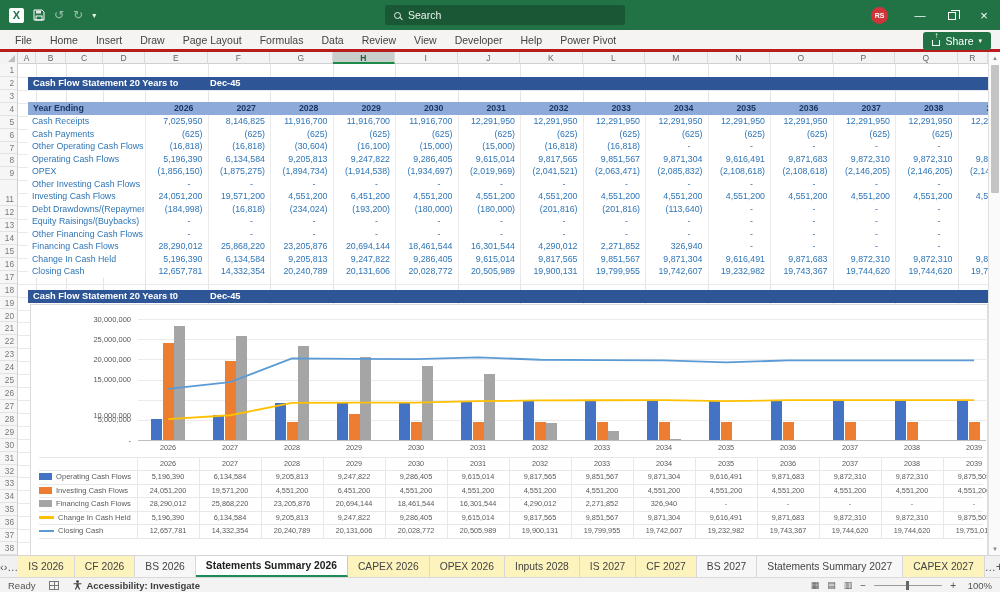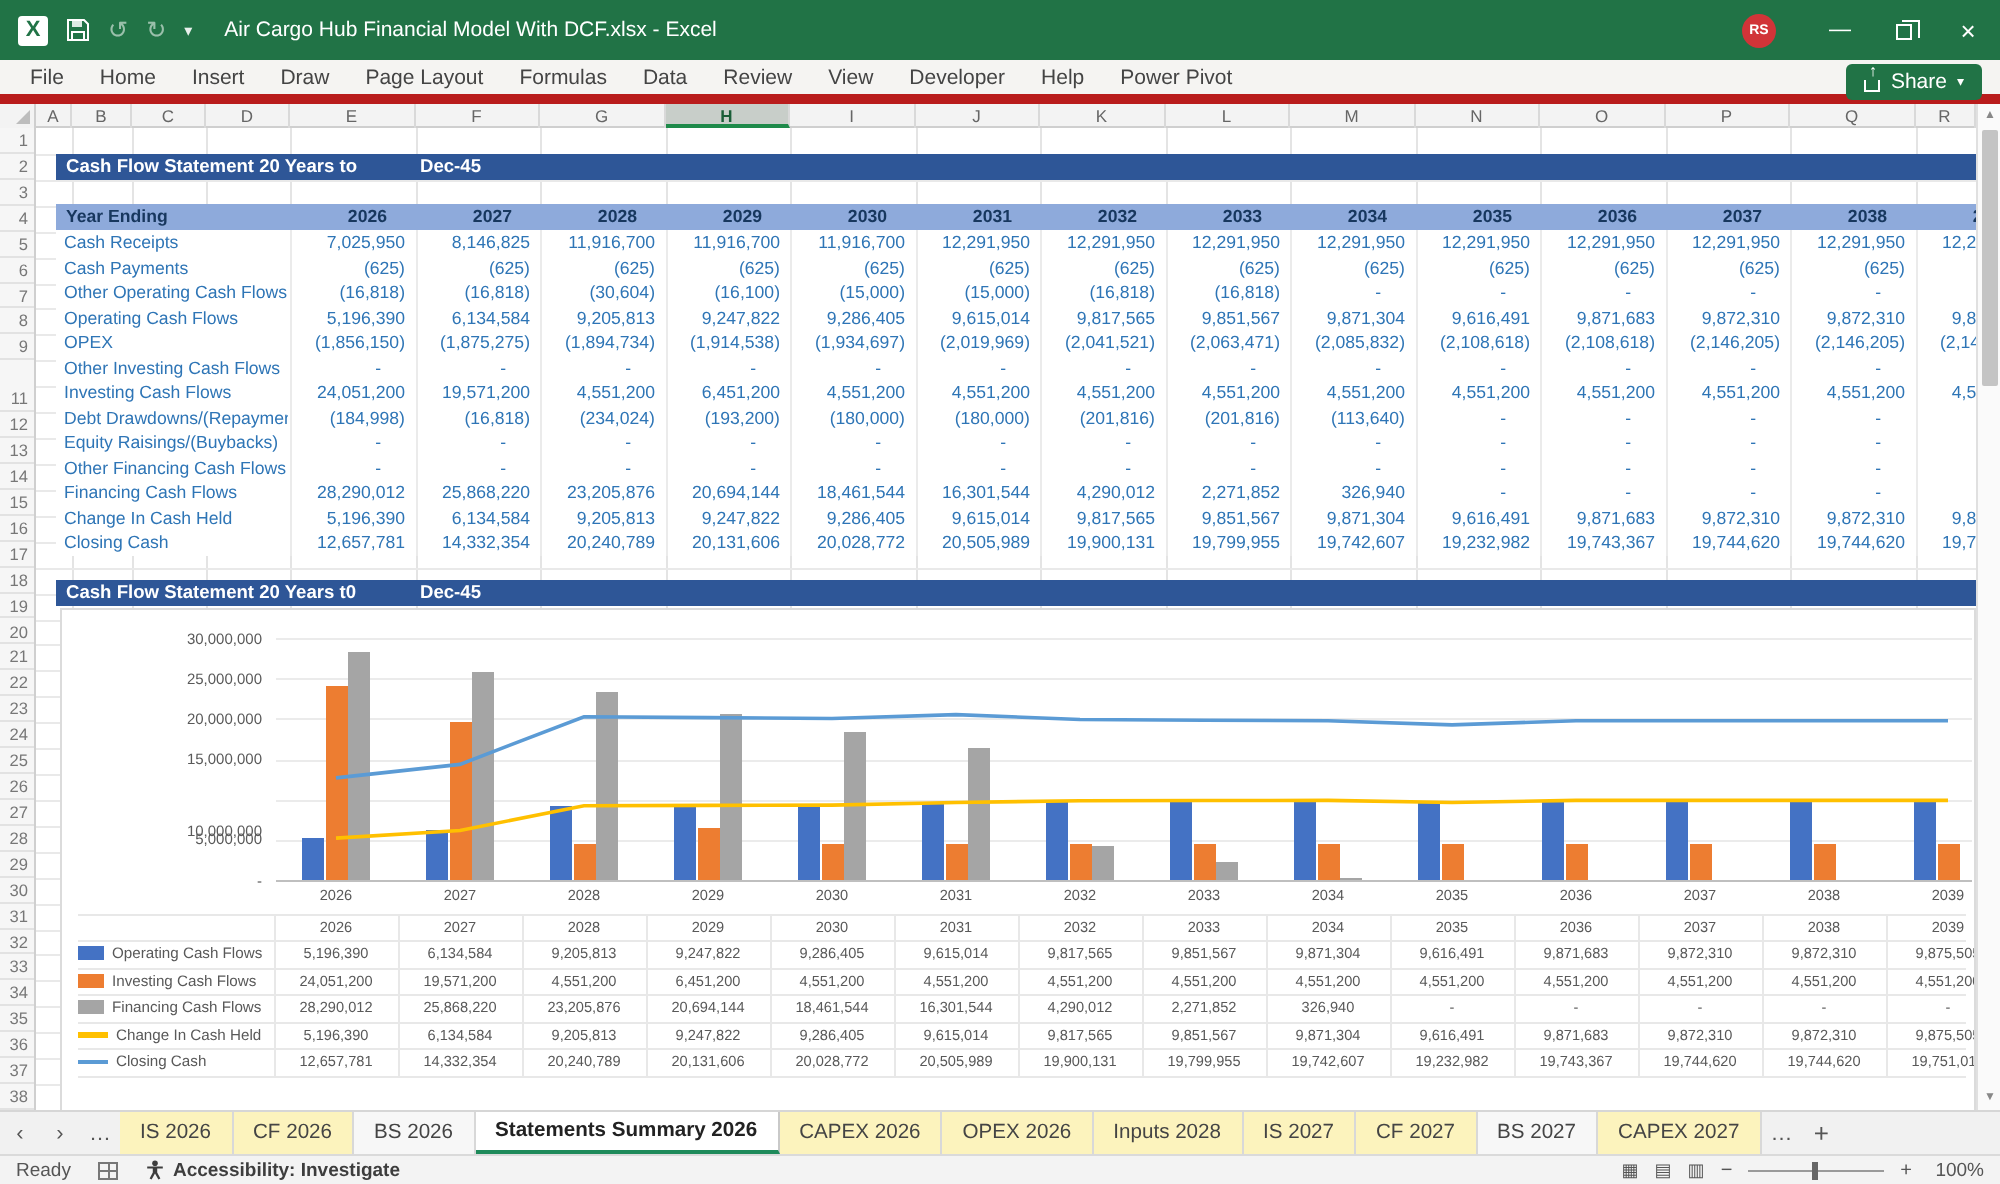--- a/index.html
+++ b/index.html
@@ -19,21 +19,21 @@
   .search-pill{position:absolute;left:385px;top:5px;width:240px;height:20px;background:rgba(0,0,0,.24);border-radius:2px;display:flex;align-items:center;gap:7px;padding-left:9px;font-size:10.5px;color:#eef4ef;cursor:text}
   .mag{width:7px;height:7px;border:1.4px solid #e8f0ea;border-radius:50%;position:relative;flex:0 0 auto}
   .mag::after{content:"";position:absolute;width:4px;height:1.4px;background:#e8f0ea;transform:rotate(45deg);right:-3.2px;bottom:-1.4px}
   .win-controls{position:absolute;right:0;top:0;height:30px;display:flex;align-items:center}
   .avatar{width:17px;height:17px;border-radius:50%;background:var(--avatar-red);font-size:7px;font-weight:bold;display:flex;align-items:center;justify-content:center;margin-right:16px;color:#fff}
   .win-btn{width:32px;height:30px;display:flex;align-items:center;justify-content:center;font-size:11px;color:#fff}
   .resticon{width:8px;height:8px;border:1px solid #fff;position:relative;margin-top:2px}
   .resticon::before{content:"";position:absolute;top:-3px;left:2px;width:8px;height:8px;border:1px solid #fff;border-bottom:none;border-left:none}
 
   
-  .ribbonbar{position:absolute;top:30px;left:0;width:100%;height:22px;background:#F5F4F2;border-bottom:5px solid #b91c1c;display:flex;align-items:center;padding-left:6px}
+  .ribbonbar{position:absolute;top:30px;left:0;width:100%;height:22px;background:#F5F4F2;border-bottom:3px solid #b91c1c;display:flex;align-items:center;padding-left:6px}
   .rtab{padding:0 9px;font-size:10.5px;color:#444;height:100%;display:flex;align-items:center;cursor:default}
   .share-btn{position:absolute;right:9px;top:32px;height:18px;background:var(--green);color:#fff;border:none;border-radius:3px;display:flex;align-items:center;gap:5px;padding:0 9px;font-size:10.5px;font-family:inherit}
   .shbox{width:8px;height:6px;border:1px solid #fff;border-top:none;position:relative;margin-top:3px}
   .shbox::after{content:"↑";position:absolute;left:1px;top:-8px;font-size:8px;line-height:8px}
 
   
   .colhdr{position:absolute;top:52px;left:0;width:988px;height:12px;background:#F3F3F3;border-bottom:1px solid #CFCFCF;font-size:8.5px;color:#666}
   .colcell{position:absolute;top:0;height:12px;text-align:center;line-height:12px;border-right:1px solid #D9D9D9}
   .selcol{background:#C8CEC9;border-bottom:2px solid #1E8A4A;color:#1b5e38;font-weight:bold}
   .corner{position:absolute;left:0;top:0;width:18px;height:12px;border-right:1px solid #CFCFCF;background:#F3F3F3}
@@ -111,21 +111,24 @@
           <svg width="12" height="12" viewBox="0 0 12 12">
             <path d="M1 1h8l2 2v8H1z" fill="none" stroke="#fff" stroke-width="1"></path>
             <rect x="3" y="1.5" width="5" height="3" fill="#fff" opacity=".85"></rect>
             <rect x="3" y="7" width="6" height="4" fill="none" stroke="#fff" stroke-width="1"></rect>
           </svg>
         </span>
       <span class="qglyph">↺</span>
       <span class="qglyph">↻</span>
       <span class="qglyph en" style="font-size:8px">▾</span>
     </div>
-    <div class="doc-title">Air Cargo Hub Financial Model With DCF.xlsx  -  Excel</div>
+    <div class="search-pill">
+      <span class="mag"></span>
+      <span>Search</span>
+    </div>
     <div class="win-controls">
       <div class="avatar">RS</div>
       <div class="win-btn">—</div>
       <div class="win-btn">
           <span class="resticon"></span>
         </div>
       <div class="win-btn" style="font-size:13px">×</div>
     </div>
   </div>
 
@@ -756,20 +759,21 @@
         <div class="stab yellow">IS 2026</div>
         <div class="stab yellow">CF 2026</div>
         <div class="stab plain">BS 2026</div>
         <div class="stab active">Statements Summary 2026</div>
         <div class="stab yellow">CAPEX 2026</div>
         <div class="stab yellow">OPEX 2026</div>
         <div class="stab yellow">Inputs 2028</div>
         <div class="stab yellow">IS 2027</div>
         <div class="stab yellow">CF 2027</div>
         <div class="stab plain">BS 2027</div>
+        <div class="stab plain">Statements Summary 2027</div>
         <div class="stab yellow">CAPEX 2027</div>
       </div>
     <div class="tnav">…</div>
     <div class="tnav" style="font-size:13px">+</div>
 
   </div>
 
   <div class="statusbar">
     <div class="sb-left">
       <span>Ready</span>

